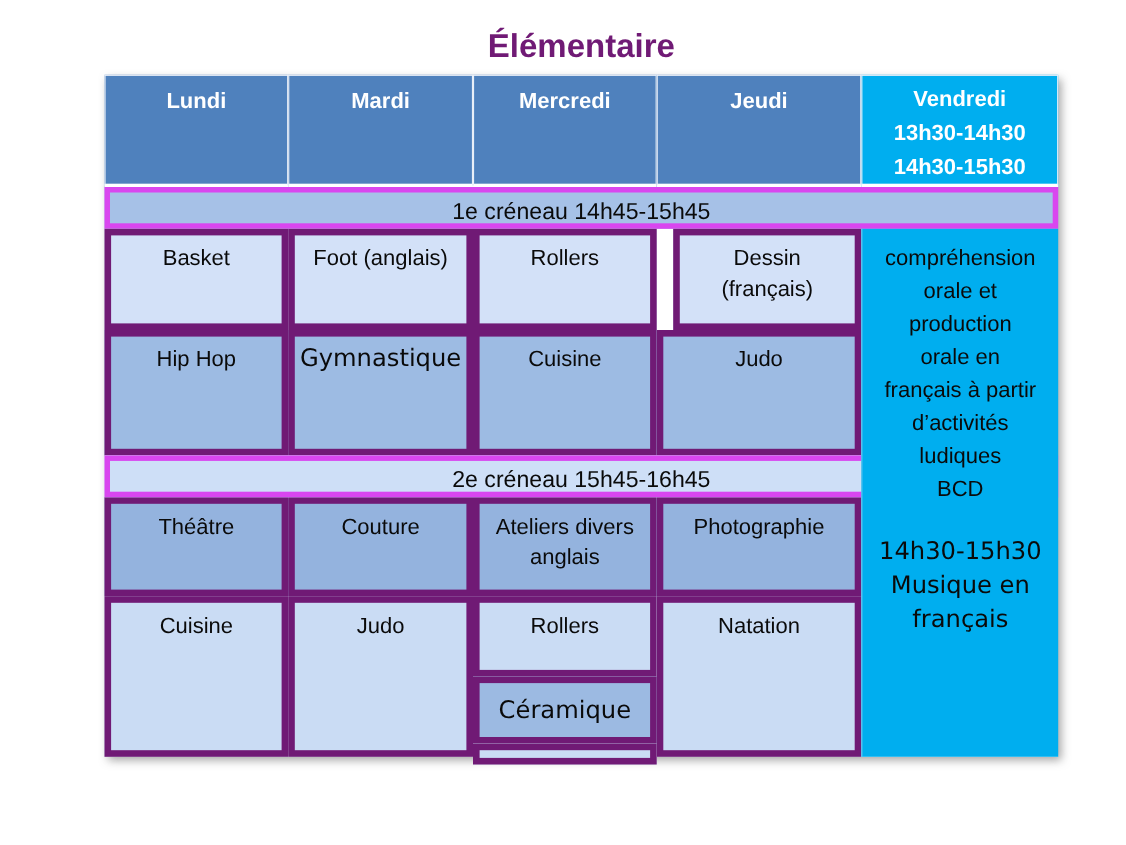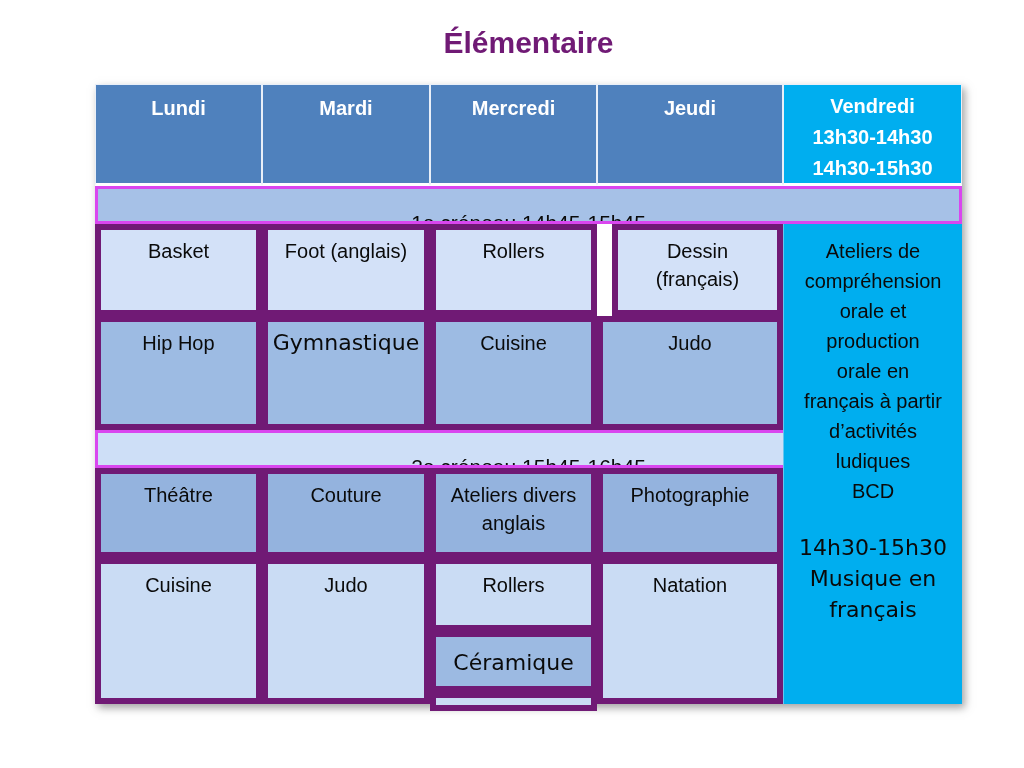--- a/index.html
+++ b/index.html
@@ -1,31 +1,31 @@
 <!DOCTYPE html>
 <html><head>
 <meta charset="utf-8">
 <style>
   html,body{margin:0;padding:0;background:#ffffff;}
   .stage{position:relative;width:1024px;height:768px;background:#ffffff;overflow:hidden;
          font-family:"Liberation Sans",sans-serif;color:#0a0a0a;}
   .slide-title{position:absolute;top:26px;left:95px;width:867px;margin:0;
                text-align:center;font-size:30px;font-weight:bold;color:#701a75;}
-  .tbl{position:absolute;left:95px;top:84px;width:867px;height:620px;
+  .tbl{position:absolute;left:95px;top:68px;width:867px;height:620px;
        display:grid;
        grid-template-columns:167px 168px 167px 186px 179px;
        grid-template-rows:102px 38px 92px 114px 38px 90px 73px 61px 12px;
        box-shadow:3px 4px 8px rgba(90,90,90,0.55);}
   .cell{box-sizing:border-box;text-align:center;font-size:20px;line-height:28px;
         padding-top:7px;border:6px solid #701a75;overflow:hidden;}
   .head{background:#4f81bd;color:#ffffff;font-weight:bold;
         border:1px solid #e9eff8;border-bottom:3px solid #ffffff;padding-top:9px;}
   .head.cyanh{background:#00aeef;line-height:31px;padding-top:6px;}
-  .band{grid-column:1 / -1;background:#a6c1e7;line-height:36px;padding-top:16px;
-        font-size:21px;border:3px solid #d946ef;}
+  .band{grid-column:1 / -1;background:#a6c1e7;line-height:36px;padding-top:0;
+        font-size:21px;border:5px solid #d946ef;}
   .band2{background:#cedff7;z-index:1;}
   .r-light{background:#d3e1f8;}
   .r-med{background:#9dbbe3;}
   .r-med2{background:#94b3de;}
   .r-light2{background:#cadcf4;}
   .ceram{background:#9cbae2;padding-top:12px;}
   .fri{grid-column:5;grid-row:3 / 10;background:#00aeef;z-index:2;
        border:none;border-left:1px solid #66c6ef;padding-top:12px;line-height:30px;}
   .fri .plines{max-width:168px;margin:0 auto;}
   .arialish{font-family:"DejaVu Sans",sans-serif;font-size:22px;}
@@ -47,21 +47,20 @@
     <div class="cell head cyanh" style="grid-column:5;grid-row:1;">
       <div>Vendredi</div>
       <div>13h30-14h30</div>
       <div>14h30-15h30</div>
     </div>
 
     <div class="cell band" style="grid-row:2;">1e créneau 14h45-15h45</div>
 
     <div class="cell fri">
       <div class="plines">
-        <div>Ateliers de</div>
         <div>compréhension</div>
         <div>orale et</div>
         <div>production</div>
         <div>orale en</div>
         <div>français à partir</div>
         <div>d’activités</div>
         <div>ludiques</div>
         <div>BCD</div>
       </div>
       <div class="music">

